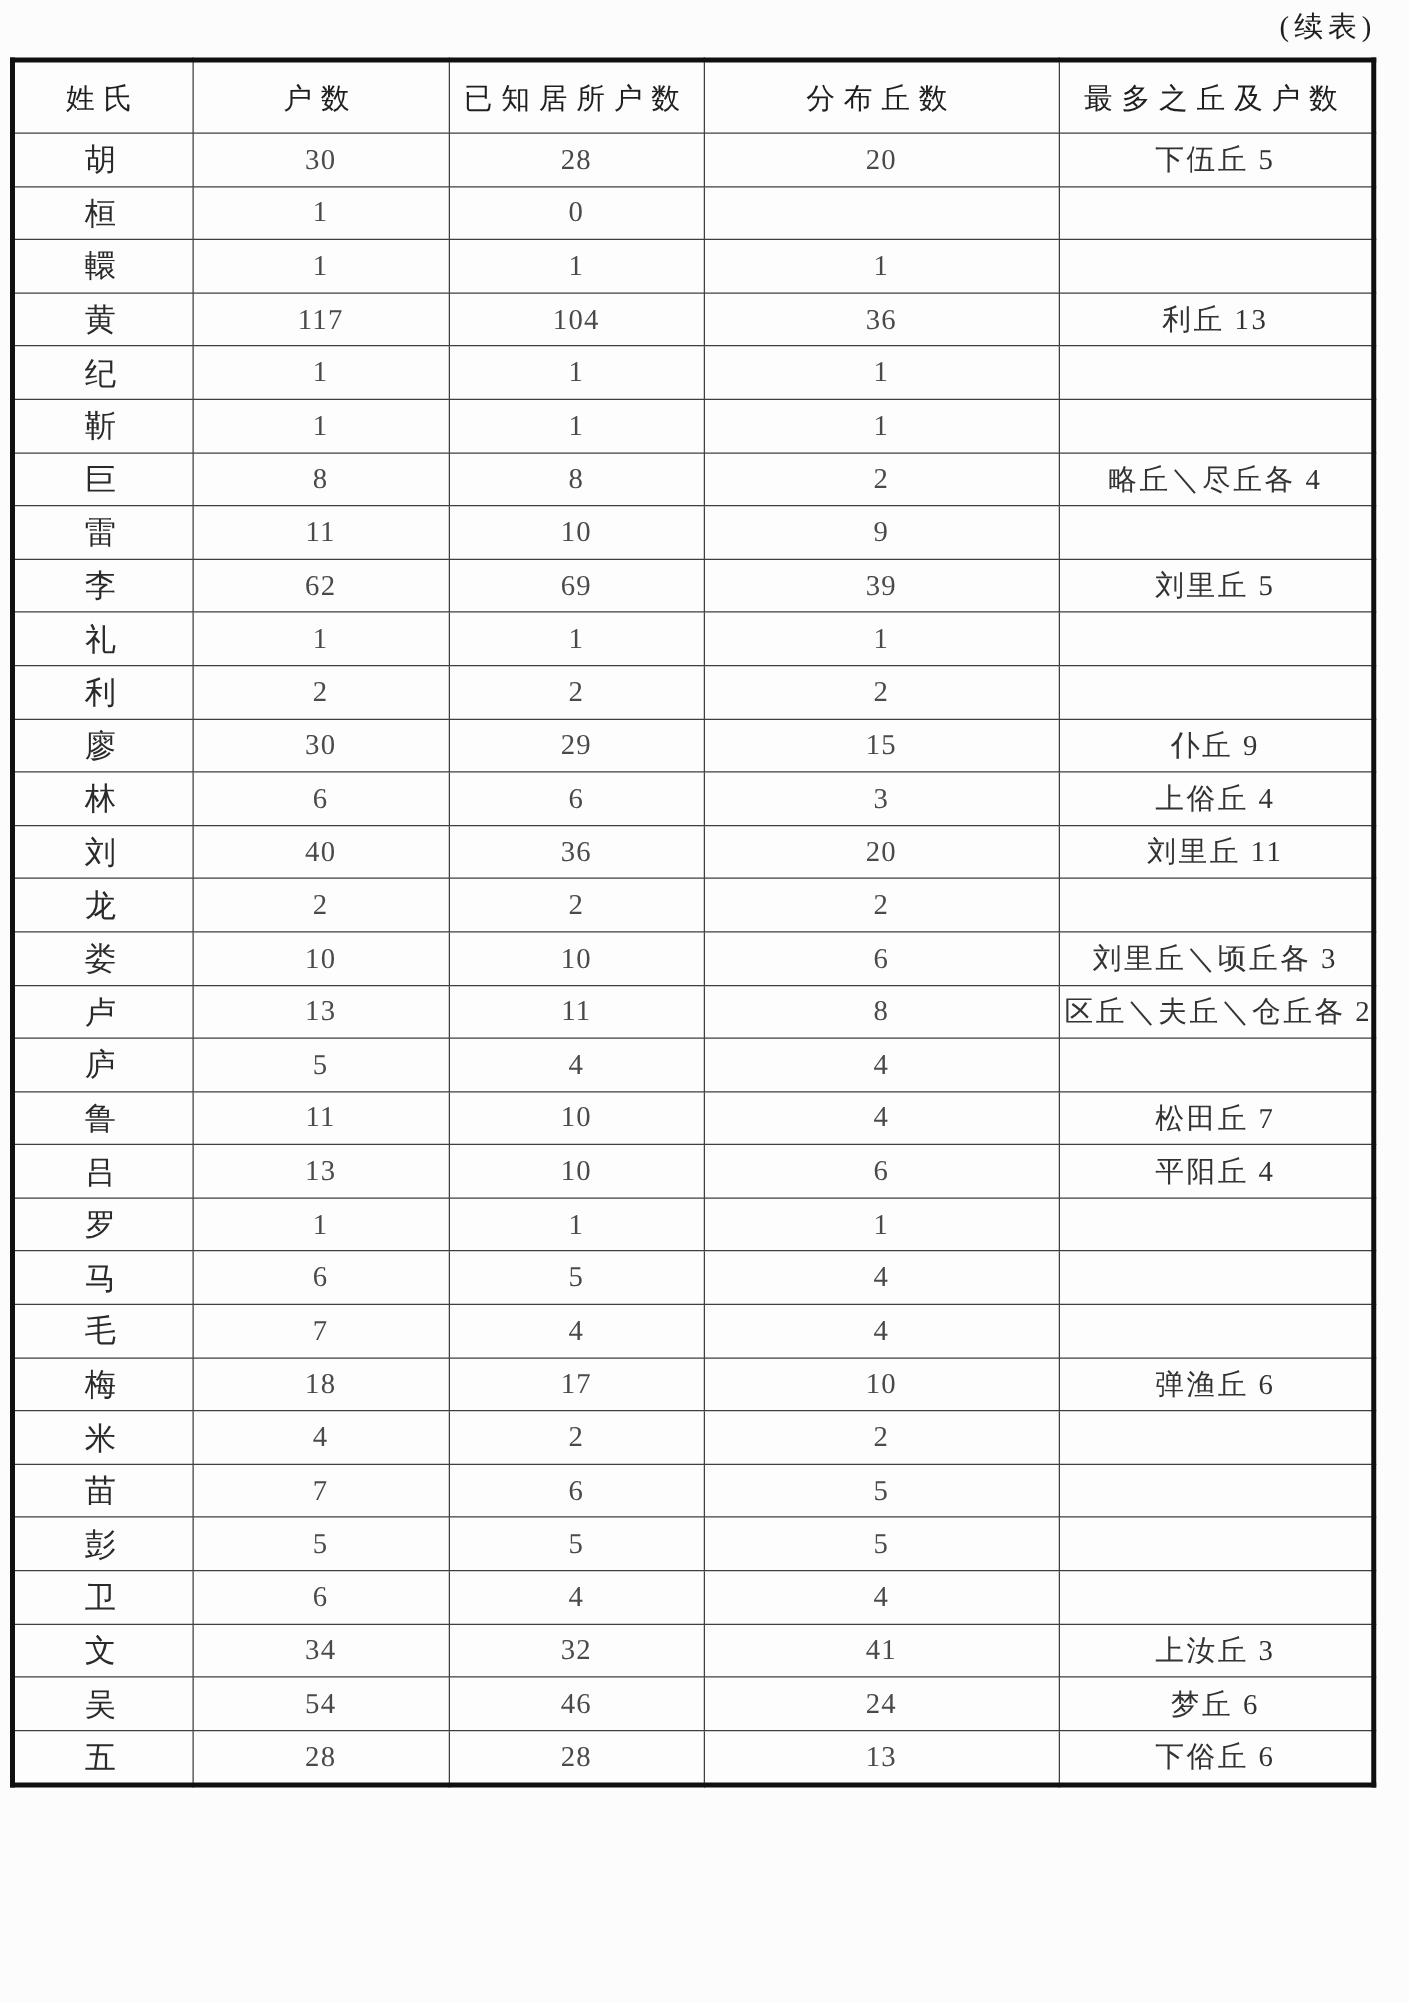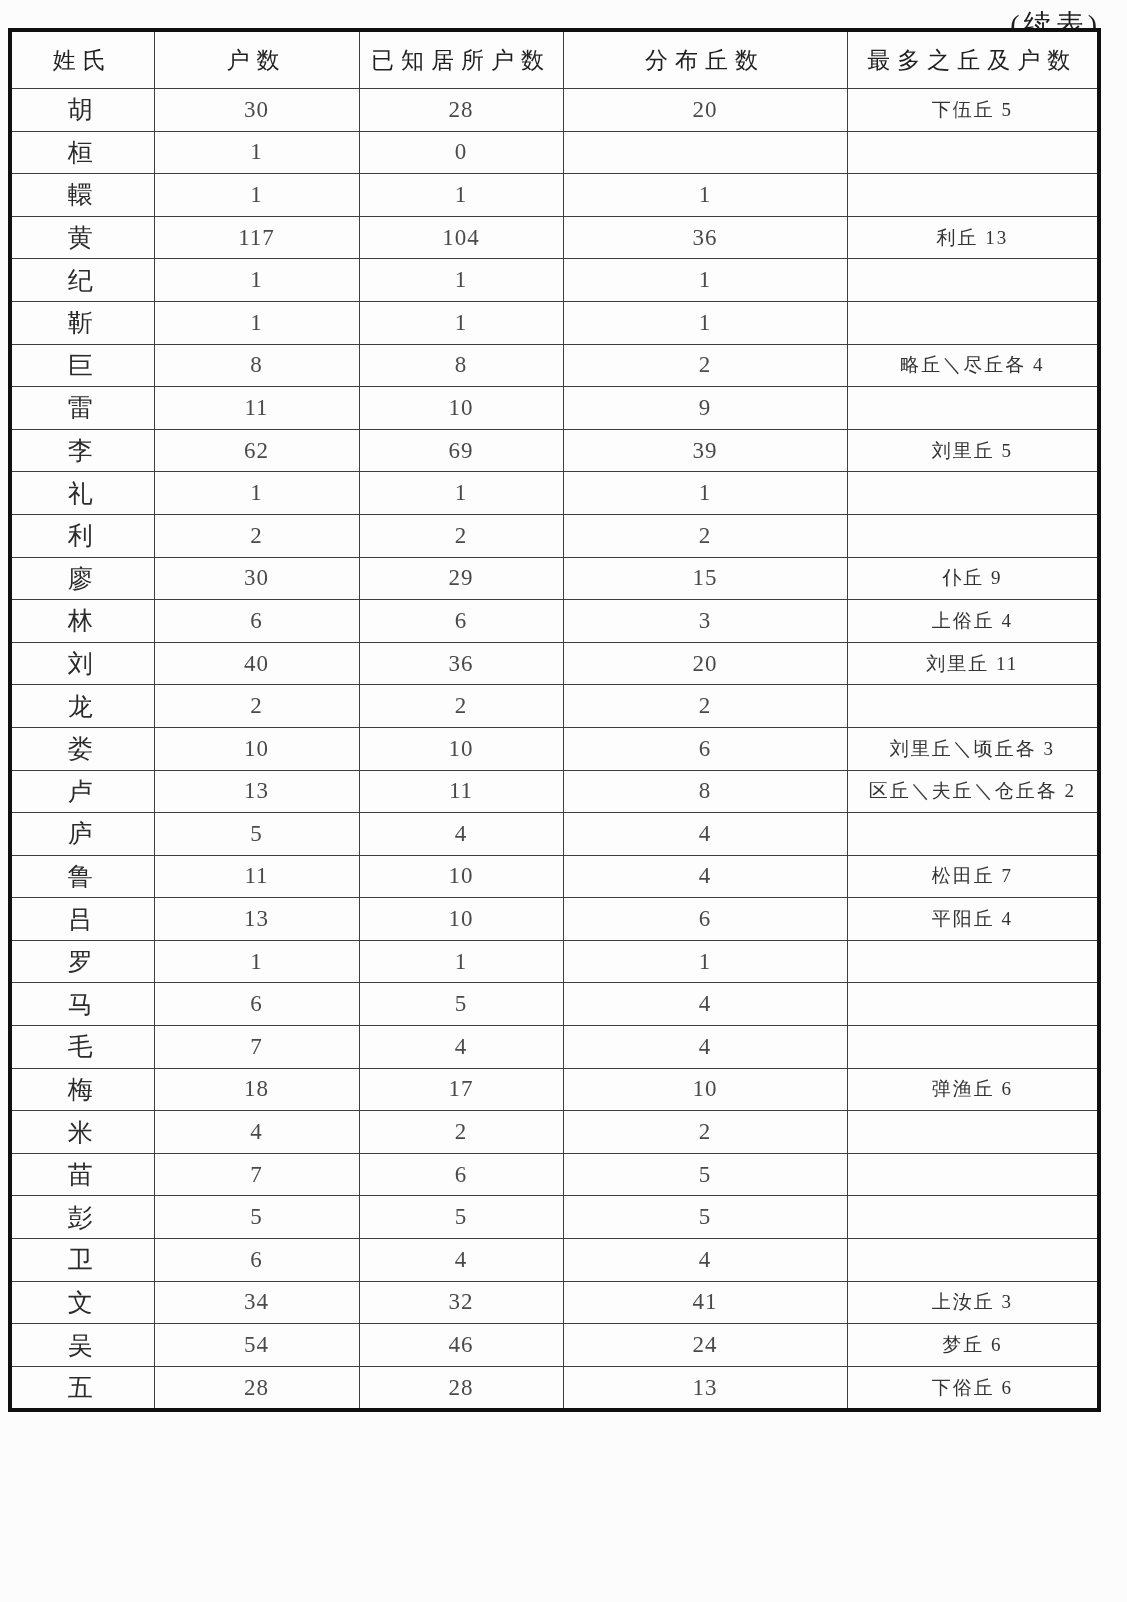--- a/index.html
+++ b/index.html
@@ -7,27 +7,27 @@
     width:1127px;height:1602px;
     background:#fcfcfc;
     font-family:"Liberation Serif","DejaVu Serif",serif;
     color:#303030;
     position:relative;
     overflow:hidden;
   }
   .continued{
     position:absolute;
     top:6px;right:26px;
-    font-size:28px;
+    font-size:23px;
     letter-spacing:4px;
     color:#1e1e1e;
   }
   table.maintbl{
     position:absolute;
-    left:8px;top:28px;
+    left:8px;top:46px;
     width:1089px;
     border-collapse:collapse;
     table-layout:fixed;
     background:#fdfdfd;
   }
   table.maintbl{border:4px solid #101010;}
   .maintbl th,.maintbl td{
     border:1px solid #3f3f3f;
     text-align:center;
     vertical-align:middle;
@@ -47,21 +47,21 @@
     font-size:25px;
     letter-spacing:5px;
     color:#2a2a2a;
   }
   td.num{
     font-size:23px;
     color:#4a4a4a;
     letter-spacing:1px;
   }
   td.tophill{
-    font-size:19px;
+    font-size:23px;
     color:#333333;
     letter-spacing:2px;
     font-family:Liberation Serif, serif;
   }
   col.c1{width:144px;}
   col.c2{width:205px;}
   col.c3{width:204px;}
   col.c4{width:284px;}
   col.c5{width:252px;}
 </style>

